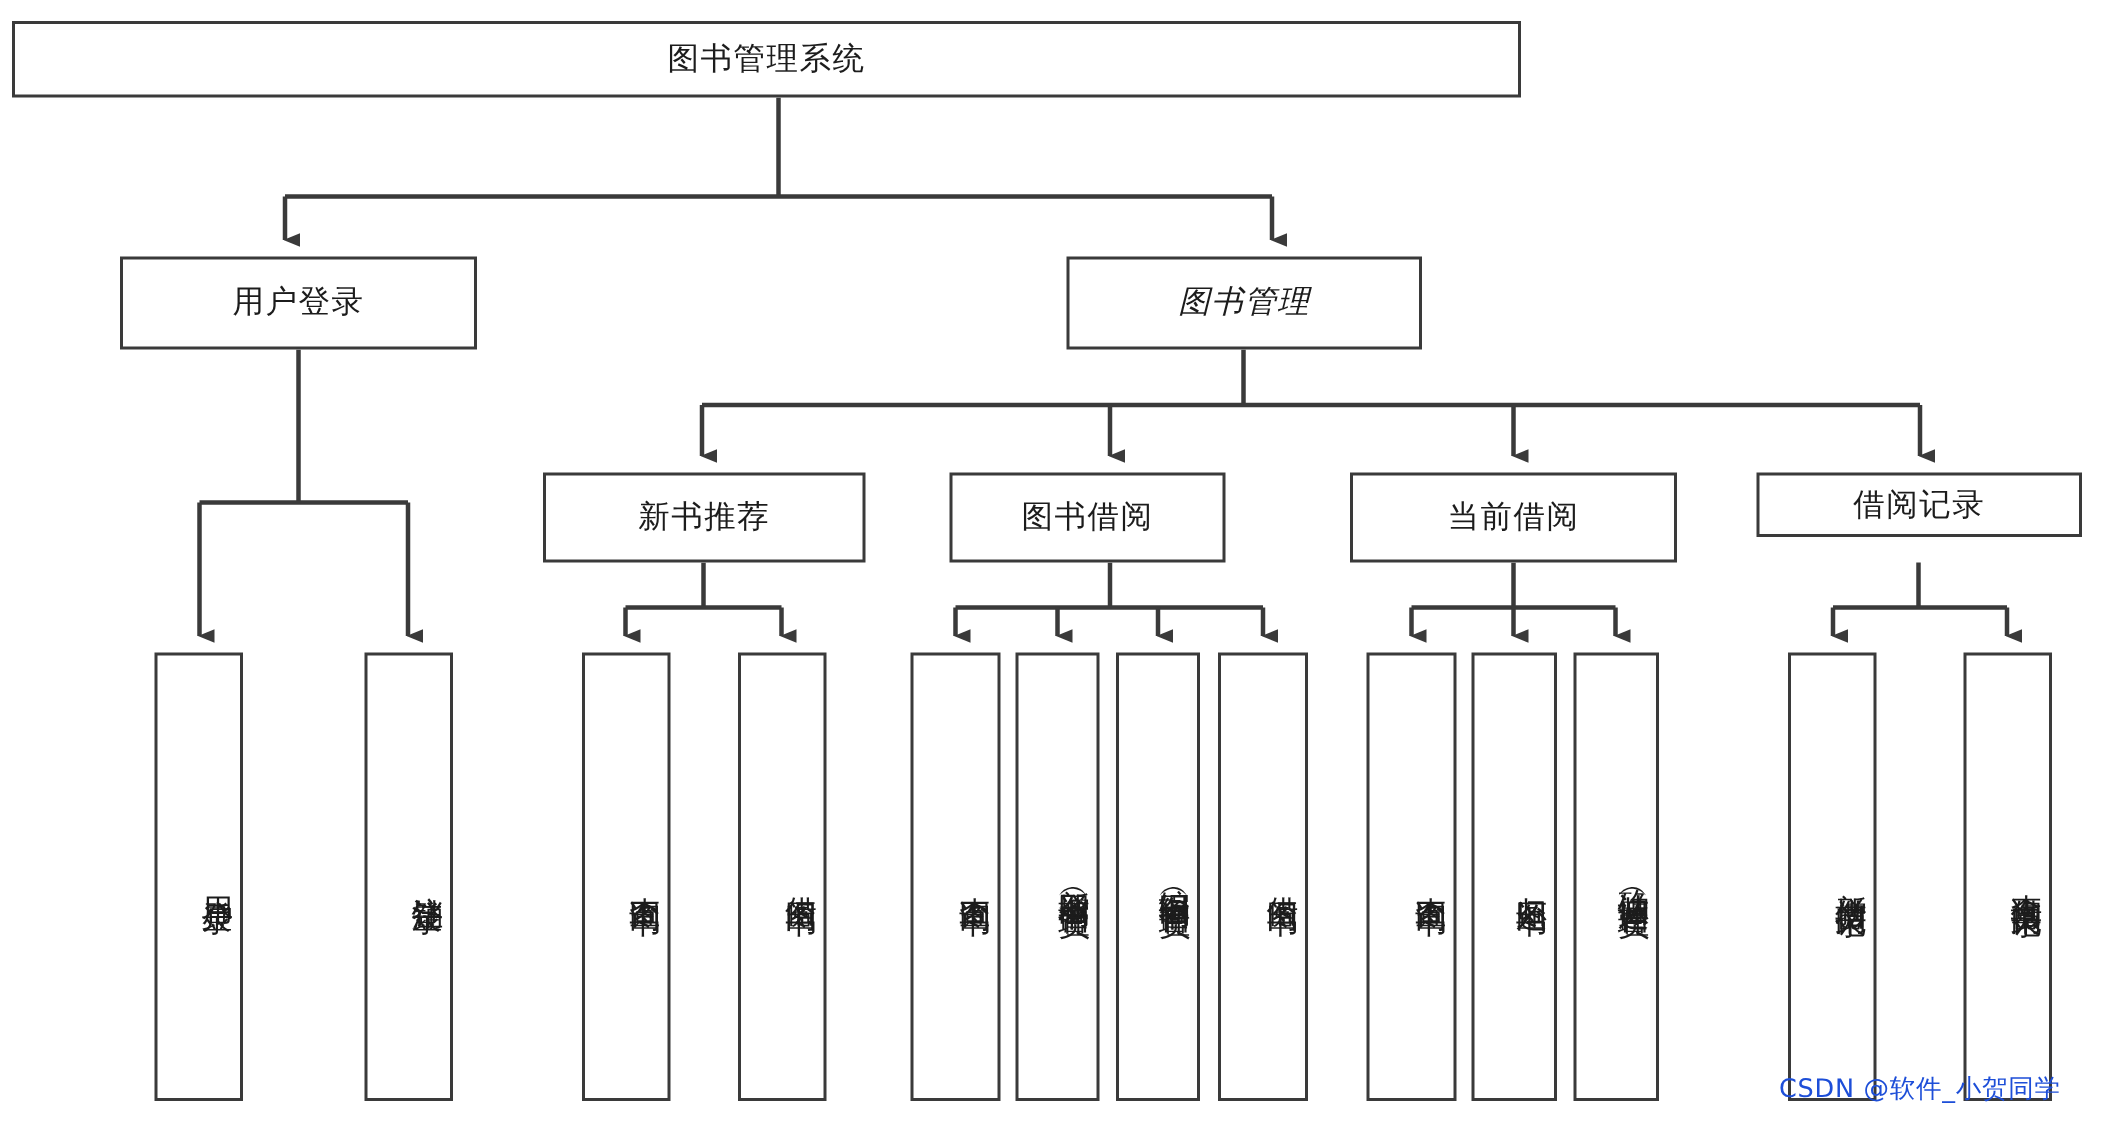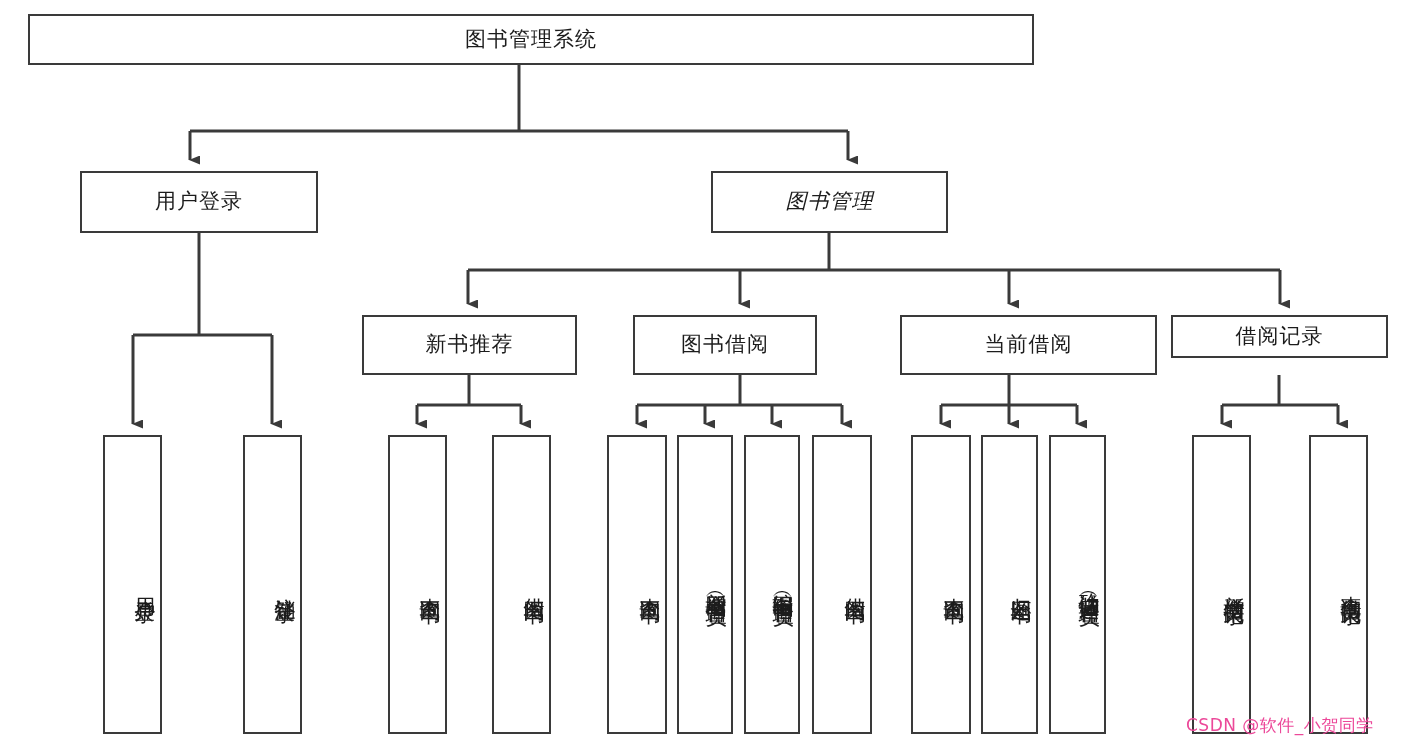--- a/index.html
+++ b/index.html
@@ -51,21 +51,21 @@
     justify-content: center;
   }
   .node-v span {
     display: block;
   }
   .watermark {
     position: absolute;
     left: 1186px;
     top: 714px;
     font-size: 17px;
-    color: #ec4899;
+    color: #1d4ed8;
     letter-spacing: 0.5px;
     white-space: nowrap;
   }
 </style>
 </head>
 <body>
 
 <div id="diagram-root">
 
   <svg class="wires" viewBox="0 0 1405 747" xmlns="http://www.w3.org/2000/svg">
@@ -111,38 +111,38 @@
       <path d="M 1009,405 L 1009,424" marker-end="url(#arrowhead)"></path>
       <path d="M 1077,405 L 1077,424" marker-end="url(#arrowhead)"></path>
 
       <path d="M 1279,375 L 1279,405"></path>
       <path d="M 1222,405 L 1338,405"></path>
       <path d="M 1222,405 L 1222,424" marker-end="url(#arrowhead)"></path>
       <path d="M 1338,405 L 1338,424" marker-end="url(#arrowhead)"></path>
     </g>
   </svg>
 
-  <div class="node node-h" style="left:28px; top:14px; width:1006px; height:51px;">
+  <div class="node node-h" style="left:8px; top:14px; width:1006px; height:51px;">
     <span>图书管理系统</span>
   </div>
 
   <div class="node node-h" style="left:80px; top:171px; width:238px; height:62px;">
     <span>用户登录</span>
   </div>
   <div class="node node-h" style="left:711px; top:171px; width:237px; height:62px;font-style:italic;">
     <span>图书管理</span>
   </div>
 
   <div class="node node-h" style="left:633px; top:315px; width:184px; height:60px;">
     <span>图书借阅</span>
   </div>
   <div class="node node-h" style="left:362px; top:315px; width:215px; height:60px;">
     <span>新书推荐</span>
   </div>
-  <div class="node node-h" style="left:900px; top:315px; width:257px; height:60px;">
+  <div class="node node-h" style="left:900px; top:315px; width:218px; height:60px;">
     <span>当前借阅</span>
   </div>
   <div class="node node-h" style="left:1171px; top:315px; width:217px; height:43px;">
     <span>借阅记录</span>
   </div>
 
   <div class="node node-v" style="left:103px; top:435px; width:59px; height:299px;">
     <span>用户登录</span>
   </div>
   <div class="node node-v" style="left:243px; top:435px; width:59px; height:299px;">

